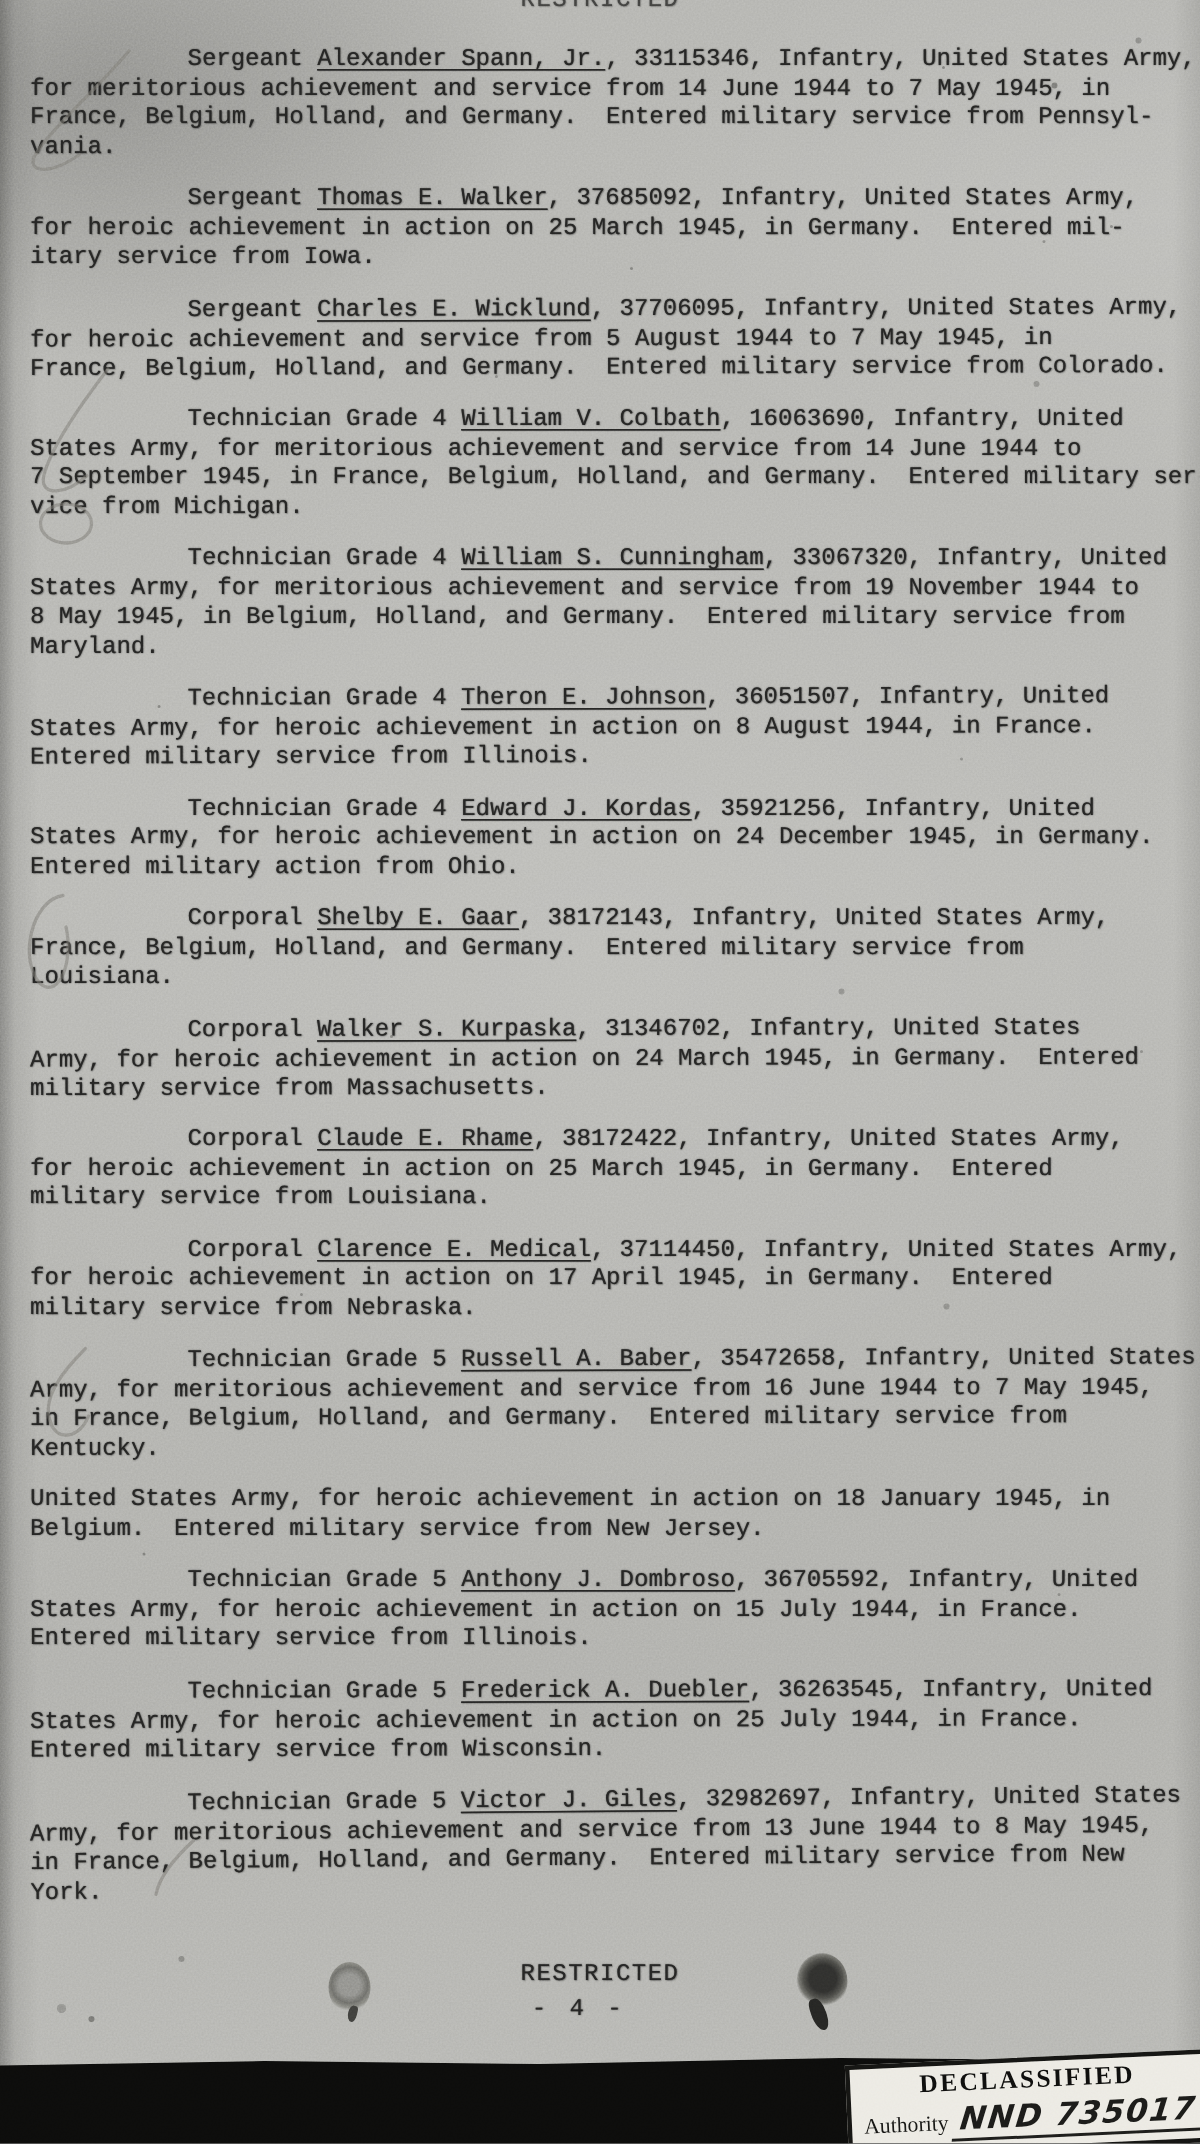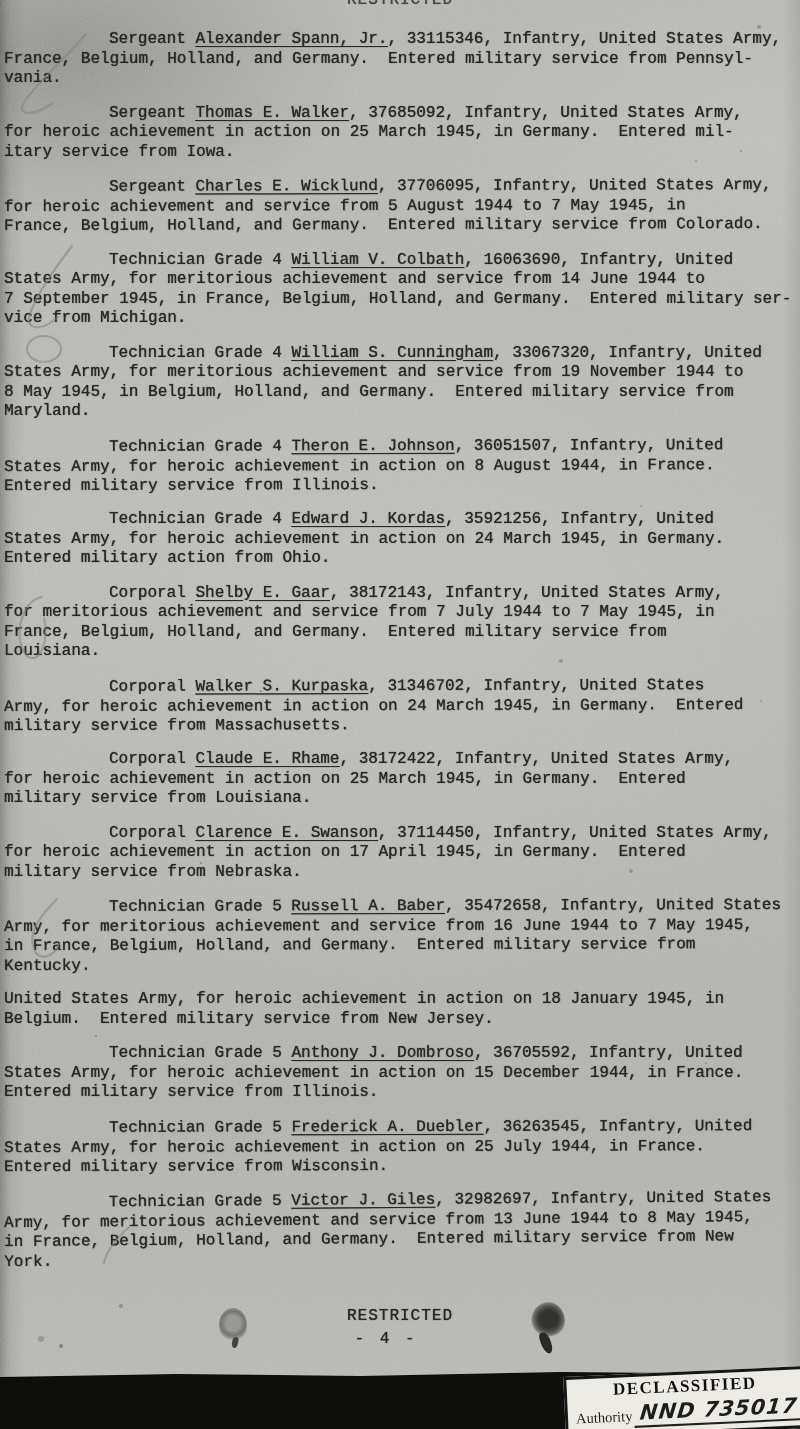--- a/index.html
+++ b/index.html
@@ -18,21 +18,21 @@
   .typed{
     font-family:"Liberation Mono","DejaVu Sans Mono",monospace;
     color:#232322;
     text-shadow:0 0 1px rgba(25,25,25,.75), .6px .4px .8px rgba(40,40,40,.35);
   }
   .header-classification{
     position:absolute;top:-9px;left:0;width:100%;text-align:center;
     font-size:16px;letter-spacing:1px;opacity:.8;filter:blur(.4px);
   }
   .doc-body{
-    position:absolute;top:30px;left:4px;right:6px;
+    position:absolute;top:30px;left:20px;right:6px;
     font-size:16px;line-height:19.5px;
   }
   .para{margin-bottom:15px;}
   .line{white-space:pre;}
   .line.first{padding-left:105px;}
   u{text-decoration:underline;text-underline-offset:2.5px;}
   .para:nth-child(3n){transform:rotate(-.15deg);}
   .para:last-child{transform:rotate(-.45deg);}
   .footer-classification{top:1307px;font-size:16px;letter-spacing:1px;position:absolute;width:100%;text-align:center;filter:blur(.3px);}
   .page-number{top:1330px;position:absolute;width:100%;text-align:center;font-size:16px;letter-spacing:3px;transform:translateX(-14px);}
@@ -100,20 +100,21 @@
 </head>
 <body>
 
 <div class="page">
 
   <div class="header-classification typed">RESTRICTED</div>
 
   <div class="doc-body typed">
       <div class="para">
         <div class="line first">Sergeant <u>Alexander Spann, Jr.</u>, 33115346, Infantry, United States Army,</div>
+        <div class="line">for meritorious achievement and service from 14 June 1944 to 7 May 1945, in</div>
         <div class="line">France, Belgium, Holland, and Germany.  Entered military service from Pennsyl-</div>
         <div class="line">vania.</div>
       </div>
       <div class="para">
         <div class="line first">Sergeant <u>Thomas E. Walker</u>, 37685092, Infantry, United States Army,</div>
         <div class="line">for heroic achievement in action on 25 March 1945, in Germany.  Entered mil-</div>
         <div class="line">itary service from Iowa.</div>
       </div>
       <div class="para">
         <div class="line first">Sergeant <u>Charles E. Wicklund</u>, 37706095, Infantry, United States Army,</div>
@@ -132,57 +133,56 @@
         <div class="line">8 May 1945, in Belgium, Holland, and Germany.  Entered military service from</div>
         <div class="line">Maryland.</div>
       </div>
       <div class="para">
         <div class="line first">Technician Grade 4 <u>Theron E. Johnson</u>, 36051507, Infantry, United</div>
         <div class="line">States Army, for heroic achievement in action on 8 August 1944, in France.</div>
         <div class="line">Entered military service from Illinois.</div>
       </div>
       <div class="para">
         <div class="line first">Technician Grade 4 <u>Edward J. Kordas</u>, 35921256, Infantry, United</div>
-        <div class="line">States Army, for heroic achievement in action on 24 March 1945, in Germany.</div>
+        <div class="line">States Army, for heroic achievement in action on 24 December 1945, in Germany.</div>
         <div class="line">Entered military action from Ohio.</div>
       </div>
       <div class="para">
         <div class="line first">Corporal <u>Shelby E. Gaar</u>, 38172143, Infantry, United States Army,</div>
-        <div class="line">for meritorious achievement and service from 7 July 1944 to 7 May 1945, in</div>
         <div class="line">France, Belgium, Holland, and Germany.  Entered military service from</div>
         <div class="line">Louisiana.</div>
       </div>
       <div class="para">
         <div class="line first">Corporal <u>Walker S. Kurpaska</u>, 31346702, Infantry, United States</div>
         <div class="line">Army, for heroic achievement in action on 24 March 1945, in Germany.  Entered</div>
         <div class="line">military service from Massachusetts.</div>
       </div>
       <div class="para">
         <div class="line first">Corporal <u>Claude E. Rhame</u>, 38172422, Infantry, United States Army,</div>
         <div class="line">for heroic achievement in action on 25 March 1945, in Germany.  Entered</div>
         <div class="line">military service from Louisiana.</div>
       </div>
       <div class="para">
-        <div class="line first">Corporal <u>Clarence E. Swanson</u>, 37114450, Infantry, United States Army,</div>
+        <div class="line first">Corporal <u>Clarence E. Medical</u>, 37114450, Infantry, United States Army,</div>
         <div class="line">for heroic achievement in action on 17 April 1945, in Germany.  Entered</div>
         <div class="line">military service from Nebraska.</div>
       </div>
       <div class="para">
         <div class="line first">Technician Grade 5 <u>Russell A. Baber</u>, 35472658, Infantry, United States</div>
         <div class="line">Army, for meritorious achievement and service from 16 June 1944 to 7 May 1945,</div>
         <div class="line">in France, Belgium, Holland, and Germany.  Entered military service from</div>
         <div class="line">Kentucky.</div>
       </div>
       <div class="para">
         <div class="line">United States Army, for heroic achievement in action on 18 January 1945, in</div>
         <div class="line">Belgium.  Entered military service from New Jersey.</div>
       </div>
       <div class="para">
         <div class="line first">Technician Grade 5 <u>Anthony J. Dombroso</u>, 36705592, Infantry, United</div>
-        <div class="line">States Army, for heroic achievement in action on 15 December 1944, in France.</div>
+        <div class="line">States Army, for heroic achievement in action on 15 July 1944, in France.</div>
         <div class="line">Entered military service from Illinois.</div>
       </div>
       <div class="para">
         <div class="line first">Technician Grade 5 <u>Frederick A. Duebler</u>, 36263545, Infantry, United</div>
         <div class="line">States Army, for heroic achievement in action on 25 July 1944, in France.</div>
         <div class="line">Entered military service from Wisconsin.</div>
       </div>
       <div class="para">
         <div class="line first">Technician Grade 5 <u>Victor J. Giles</u>, 32982697, Infantry, United States</div>
         <div class="line">Army, for meritorious achievement and service from 13 June 1944 to 8 May 1945,</div>

